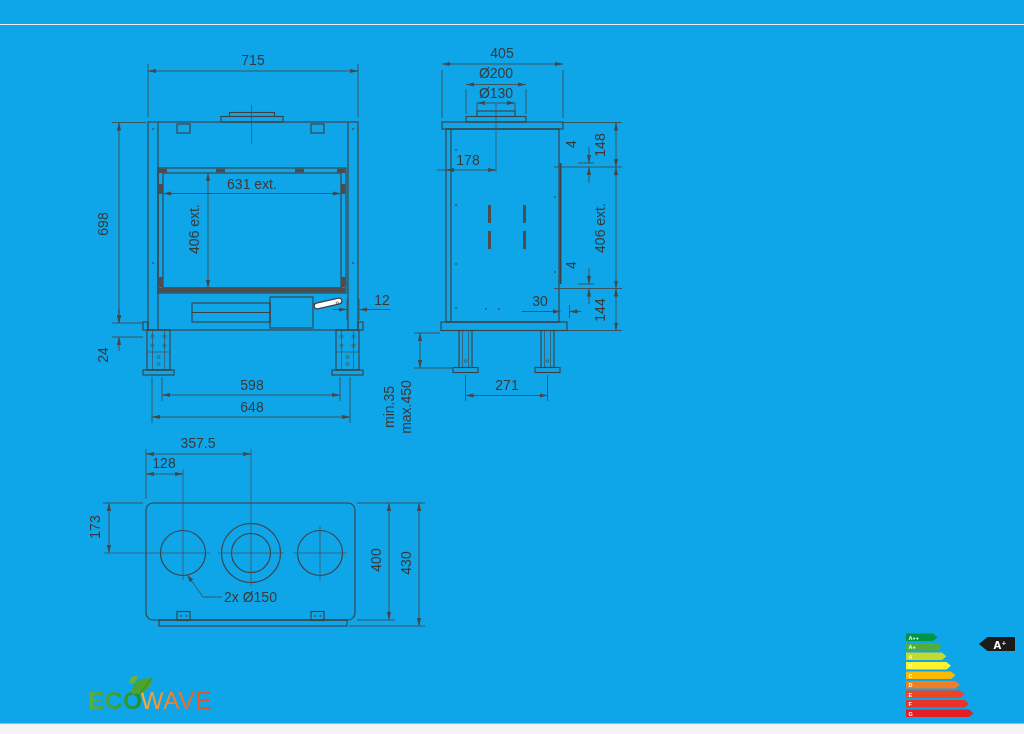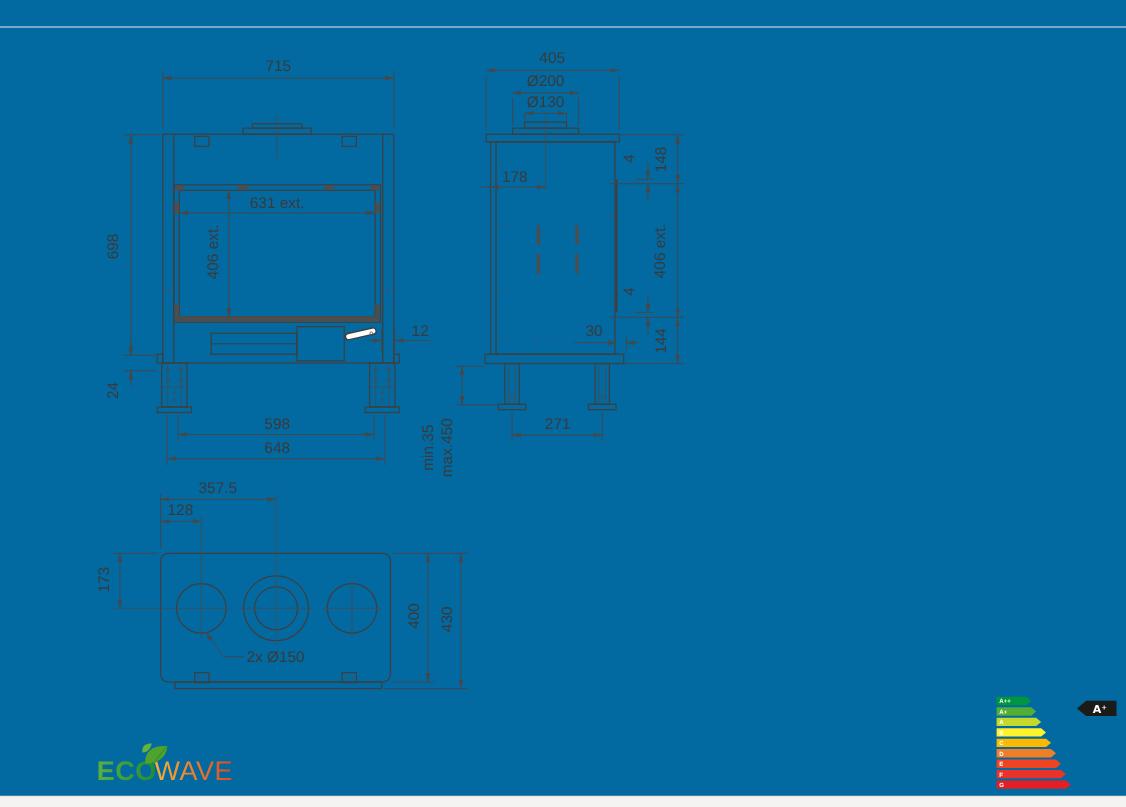--- a/index.html
+++ b/index.html
@@ -1,16 +1,16 @@
 <!DOCTYPE html>
 <html><head>
 <meta charset="utf-8">
 <style>
   html,body{margin:0;padding:0;background:#ffffff;width:1024px;height:734px;overflow:hidden;}
-  #stage{position:relative;width:1024px;height:734px;background:#0369a1;}
+  #stage{position:relative;width:1024px;height:734px;background:#0ea5e9;}
   svg{position:absolute;left:0;top:0;}
   svg .o{stroke:#3f3f3f;stroke-width:1.1;fill:none;}
   svg .t{stroke:#4a4a4a;stroke-width:0.7;fill:none;}
   svg .d{stroke:#474747;stroke-width:0.85;fill:none;}
   svg .f{fill:#4d4d4d;stroke:none;}
   svg .thick{stroke:#3f3f3f;stroke-width:1.8;fill:none;}
   svg text.lb{font-family:"Liberation Sans",sans-serif;font-size:14px;fill:#3a3a3a;}
   svg text.band{font-family:"Liberation Sans",sans-serif;font-size:5.5px;font-weight:bold;fill:#ffffff;}
   svg text.tag{font-family:"DejaVu Sans",sans-serif;font-size:10px;font-weight:bold;fill:#ffffff;}
   svg text.eco{font-family:"Liberation Sans",sans-serif;font-size:24.5px;font-weight:bold;letter-spacing:0.5px;}

